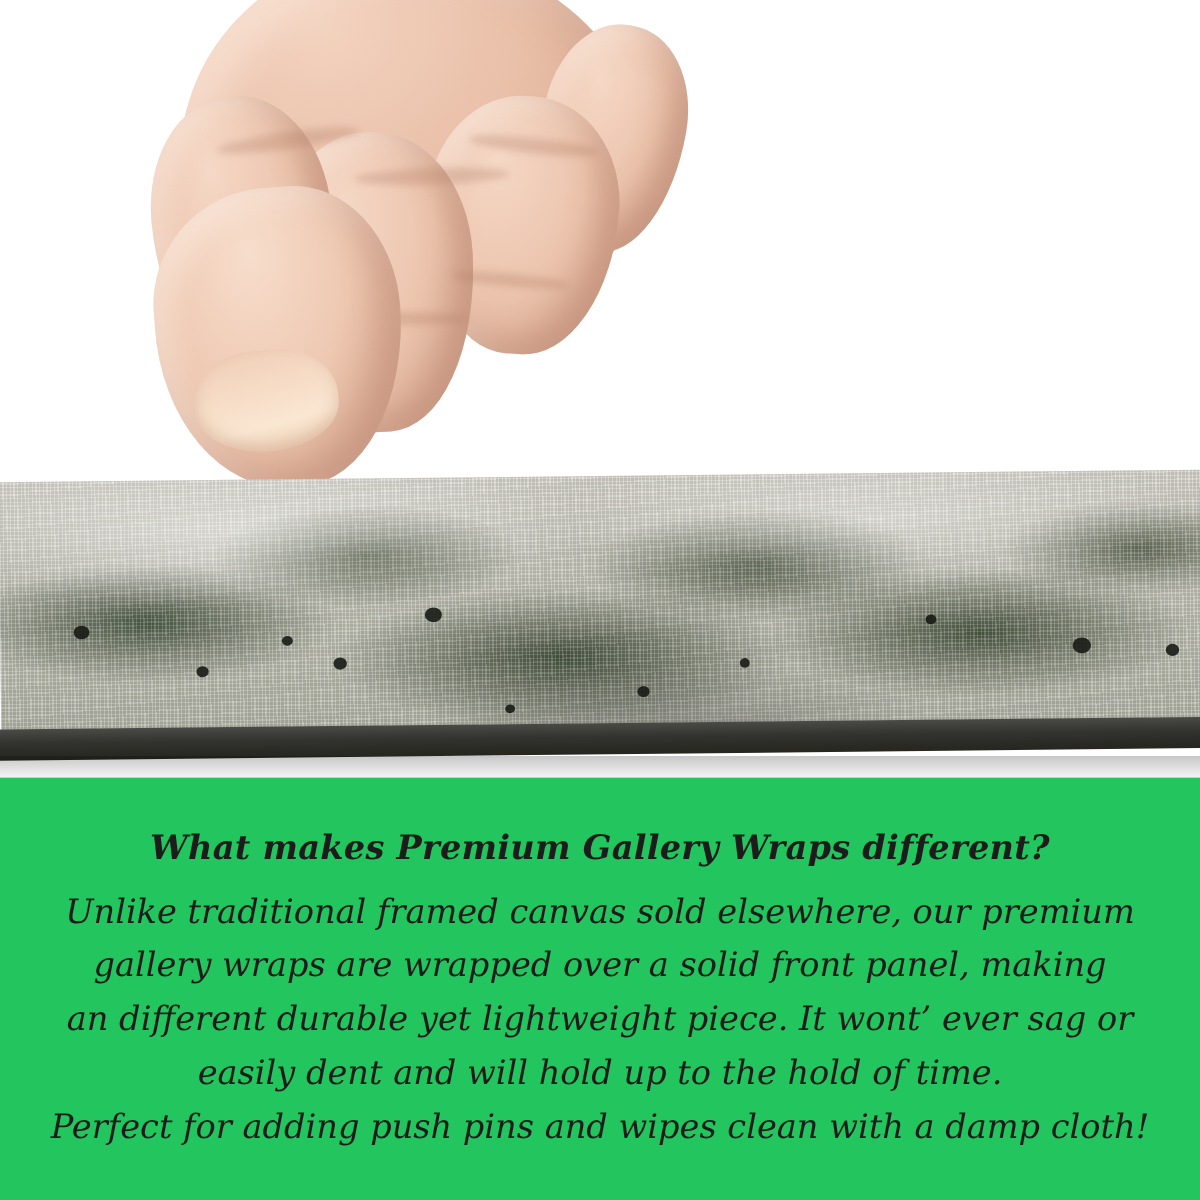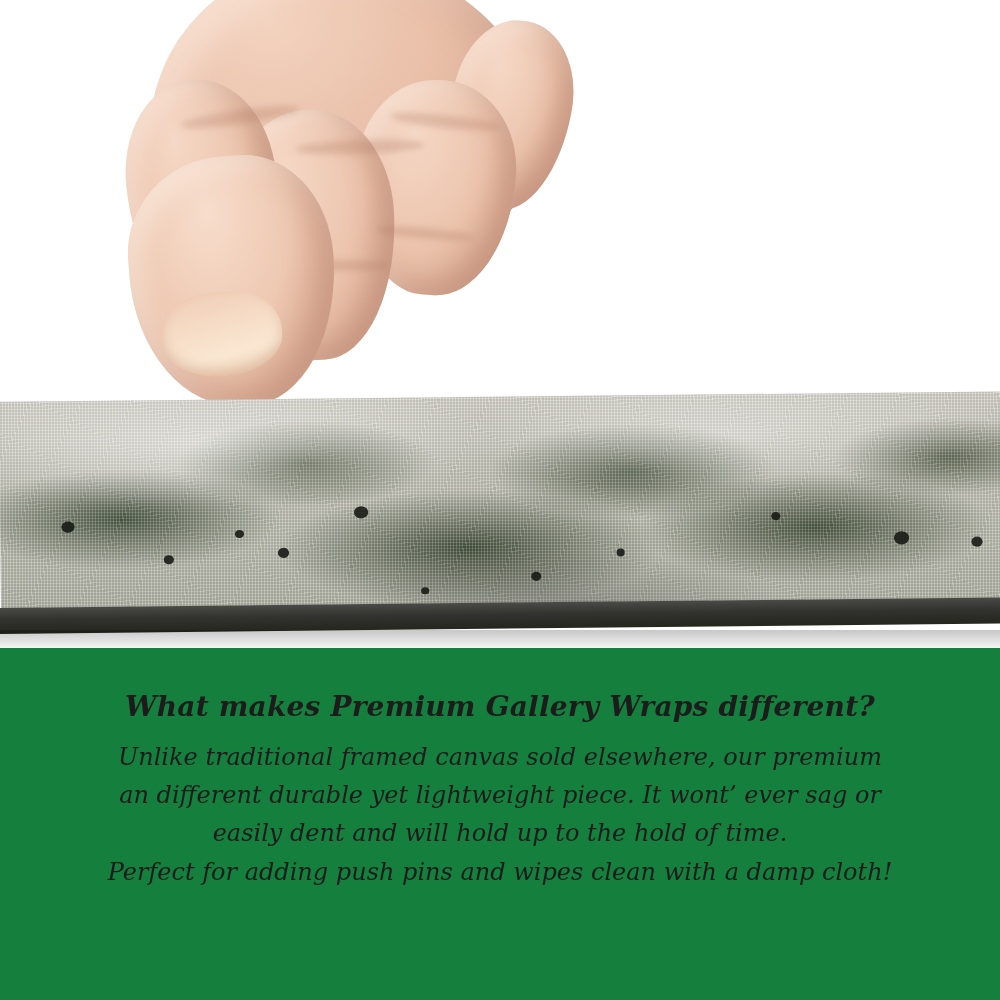--- a/index.html
+++ b/index.html
@@ -7,21 +7,21 @@
     padding: 0;
     background: #ffffff;
   }
   body {
     font-family: "DejaVu Sans", sans-serif;
   }
   .page {
     position: relative;
     width: 1000px;
     height: 1000px;
-    background: #15803d;
+    background: #22c55e;
     overflow: hidden;
   }
 
   
   .photo {
     position: absolute;
     left: 0;
     top: 0;
     width: 1000px;
     height: 648px;
@@ -165,21 +165,21 @@
     font-style: italic;
   }
   .caption-title {
     font-size: 28px;
     font-weight: 700;
     letter-spacing: 0.2px;
     margin: 0 0 14px 0;
     line-height: 1.2;
   }
   .caption-line {
-    font-size: 24px;
+    font-size: 28px;
     line-height: 1.6;
     margin: 0;
   }
   .caption-line.last {
   }
 </style>
 </head>
 <body>
 
 <div class="page">
@@ -215,18 +215,19 @@
       <span class="speck" style="left:952px; top:142px; width:11px; height:10px;"></span>
       <span class="speck" style="left:412px; top:186px; width:8px;  height:7px;"></span>
     </div>
     <div class="strip-edge"></div>
     <div class="strip-shadow"></div>
   </div>
 
   <div class="caption">
     <p class="caption-title">What makes Premium Gallery Wraps different?</p>
     <p class="caption-line">Unlike traditional framed canvas sold elsewhere, our premium</p>
+    <p class="caption-line">gallery wraps are wrapped over a solid front panel, making</p>
     <p class="caption-line">an different durable yet lightweight piece. It wont’ ever sag or</p>
     <p class="caption-line">easily dent and will hold up to the hold of time.</p>
     <p class="caption-line last">Perfect for adding push pins and wipes clean with a damp cloth!</p>
   </div>
 
 </div>
 
 </body></html>

